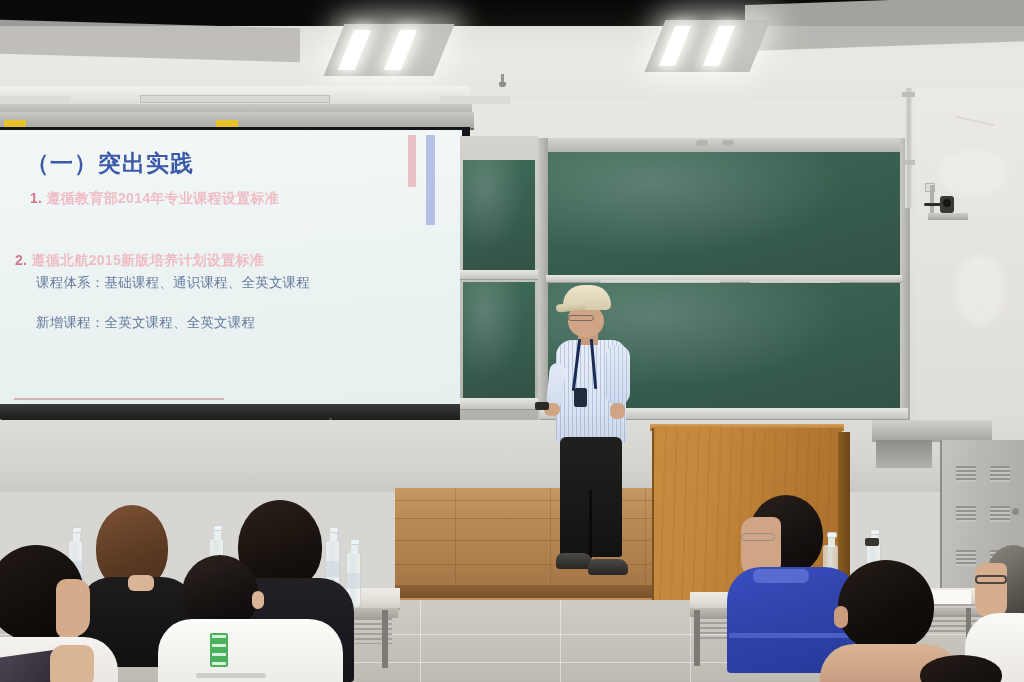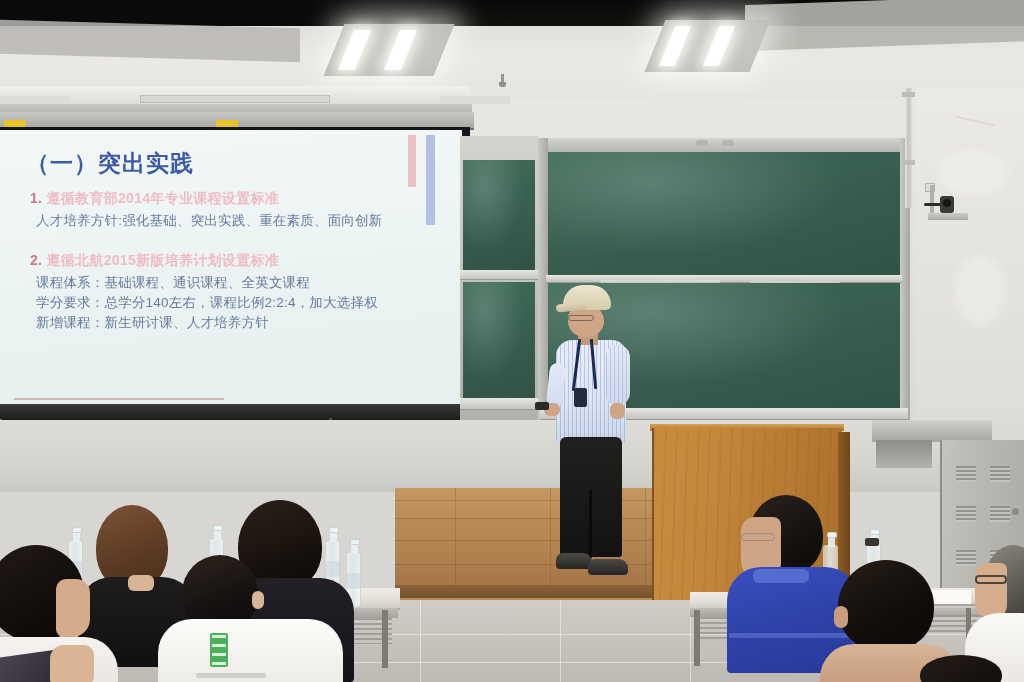--- a/index.html
+++ b/index.html
@@ -263,29 +263,27 @@
   <div class="screen-surface">
     <div class="bar-pink"></div>
     <div class="bar-blue"></div>
 
     <div class="slide-title">（一）突出实践</div>
 
     <div class="slide-h" style="left:30px; top:60px;">
       <span class="num">1.</span>
       <span class="hl">遵循教育部2014年专业课程设置标准</span>
     </div>
-    <div class="slide-p" style="left:36px; top:82px;">人才培养方针:强化基础、突出实践、重在素质、面向创新</div>
-
-    <div class="slide-h" style="left:30px; top:122px;">
+
+    <div class="slide-h" style="left:15px; top:122px;">
       <span class="num">2.</span>
       <span class="hl">遵循北航2015新版培养计划设置标准</span>
     </div>
     <div class="slide-p" style="left:36px; top:144px;">课程体系：基础课程、通识课程、全英文课程</div>
-    <div class="slide-p" style="left:36px; top:164px;">学分要求：总学分140左右，课程比例2:2:4，加大选择权</div>
-    <div class="slide-p" style="left:36px; top:184px;">新增课程：新生研讨课、人才培养方针</div>
+    <div class="slide-p" style="left:36px; top:184px;">新增课程：全英文课程、全英文课程</div>
   </div>
   <div class="screen-redline"></div>
   <div class="screen-bottom-bar"></div>
   <div class="screen-cord"></div>
   <div class="screen-cord-end"></div>
 
   <div class="bb-wrap">
 
     <div class="bb-outerframe" style="left:0px; top:6px; width:78px; height:286px;"></div>
     <div class="bb-green" style="left:3px; top:30px; width:72px; height:110px;"></div>

